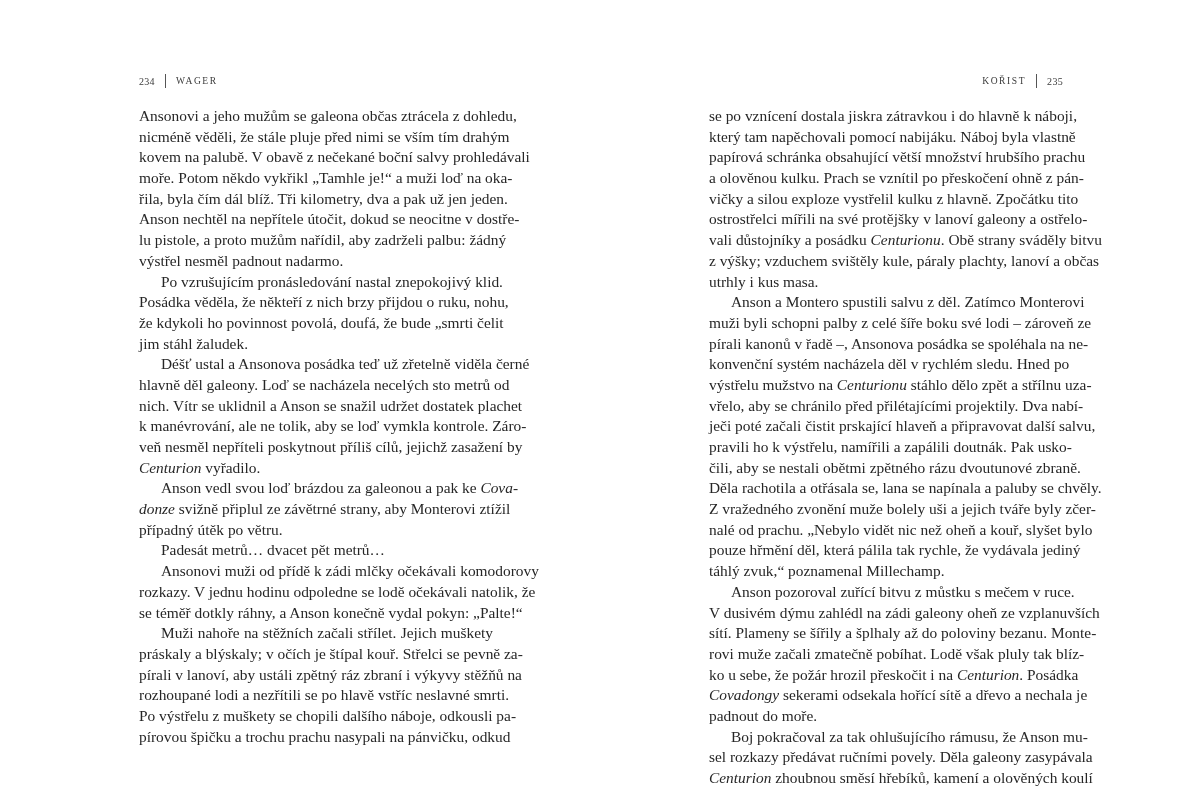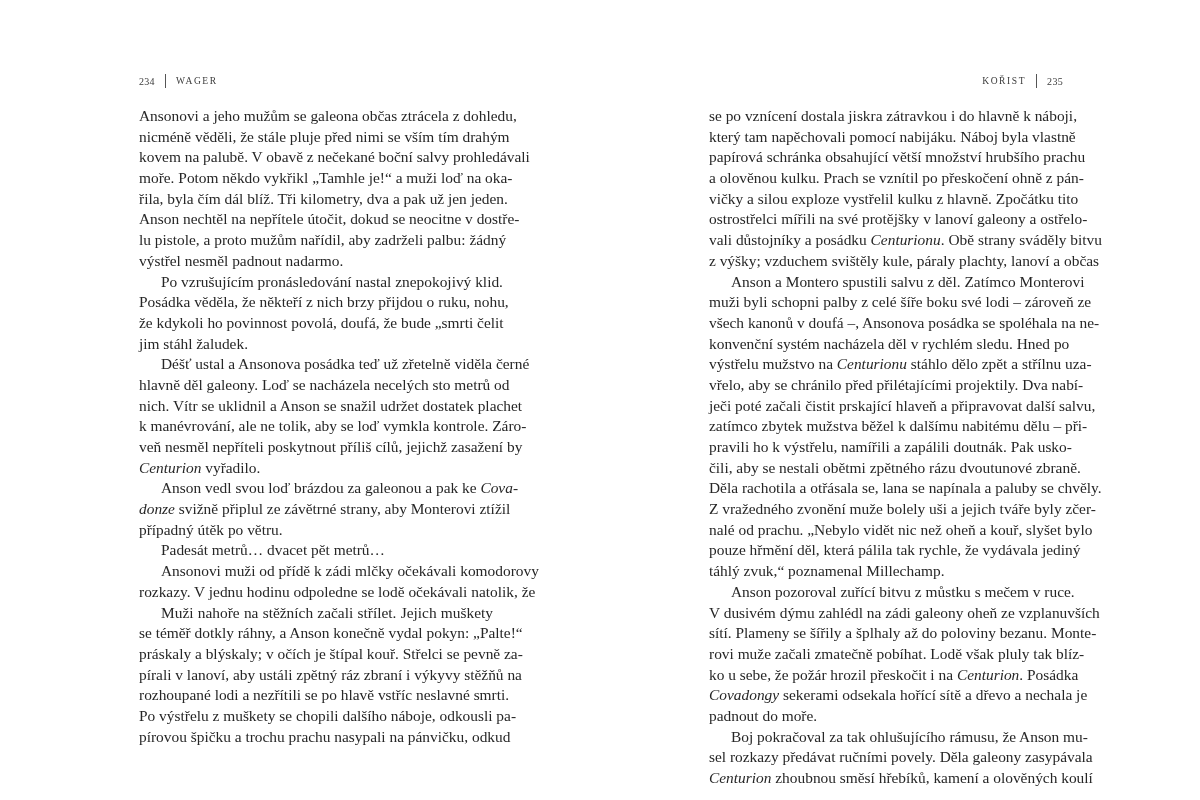--- a/index.html
+++ b/index.html
@@ -62,22 +62,22 @@
       <span class="line">nich. Vítr se uklidnil a Anson se snažil udržet dostatek plachet</span>
       <span class="line">k manévrování, ale ne tolik, aby se loď vymkla kontrole. Záro-</span>
       <span class="line">veň nesměl nepříteli poskytnout příliš cílů, jejichž zasažení by</span>
       <span class="line last"><i>Centurion</i> vyřadilo.</span>
       <span class="line indent">Anson vedl svou loď brázdou za galeonou a pak ke <i>Cova-</i></span>
       <span class="line"><i>donze</i> svižně připlul ze závětrné strany, aby Monterovi ztížil</span>
       <span class="line last">případný útěk po větru.</span>
       <span class="line indent last">Padesát metrů… dvacet pět metrů…</span>
       <span class="line indent">Ansonovi muži od přídě k zádi mlčky očekávali komodorovy</span>
       <span class="line">rozkazy. V jednu hodinu odpoledne se lodě očekávali natolik, že</span>
+      <span class="line last">se téměř dotkly ráhny, a Anson konečně vydal pokyn: „Palte!“</span>
       <span class="line indent">Muži nahoře na stěžních začali střílet. Jejich muškety</span>
-      <span class="line last">se téměř dotkly ráhny, a Anson konečně vydal pokyn: „Palte!“</span>
       <span class="line">práskaly a blýskaly; v očích je štípal kouř. Střelci se pevně za-</span>
       <span class="line">pírali v lanoví, aby ustáli zpětný ráz zbraní i výkyvy stěžňů na</span>
       <span class="line">rozhoupané lodi a nezřítili se po hlavě vstříc neslavné smrti.</span>
       <span class="line">Po výstřelu z muškety se chopili dalšího náboje, odkousli pa-</span>
       <span class="line">pírovou špičku a trochu prachu nasypali na pánvičku, odkud</span>
     </div>
 </div>
 
 <div class="page page-right">
   <div class="running-head">
@@ -87,28 +87,28 @@
   </div>
   <div class="text-block" id="right-text">
       <span class="line">se po vznícení dostala jiskra zátravkou i do hlavně k náboji,</span>
       <span class="line">který tam napěchovali pomocí nabijáku. Náboj byla vlastně</span>
       <span class="line">papírová schránka obsahující větší množství hrubšího prachu</span>
       <span class="line">a olověnou kulku. Prach se vznítil po přeskočení ohně z pán-</span>
       <span class="line">vičky a silou exploze vystřelil kulku z hlavně. Zpočátku tito</span>
       <span class="line">ostrostřelci mířili na své protějšky v lanoví galeony a ostřelo-</span>
       <span class="line">vali důstojníky a posádku <i>Centurionu</i>. Obě strany sváděly bitvu</span>
       <span class="line">z výšky; vzduchem svištěly kule, páraly plachty, lanoví a občas</span>
+      <span class="line last">utrhly i kus masa.</span>
       <span class="line indent">Anson a Montero spustili salvu z děl. Zatímco Monterovi</span>
       <span class="line">muži byli schopni palby z celé šíře boku své lodi – zároveň ze</span>
-      <span class="line">všech kanonů v doufá –, Ansonova posádka se spoléhala na ne-</span>
+      <span class="line">pírali kanonů v řadě –, Ansonova posádka se spoléhala na ne-</span>
       <span class="line">konvenční systém nacházela děl v rychlém sledu. Hned po</span>
       <span class="line">výstřelu mužstvo na <i>Centurionu</i> stáhlo dělo zpět a střílnu uza-</span>
       <span class="line">vřelo, aby se chránilo před přilétajícími projektily. Dva nabí-</span>
       <span class="line">ječi poté začali čistit prskající hlaveň a připravovat další salvu,</span>
-      <span class="line">zatímco zbytek mužstva běžel k dalšímu nabitému dělu – při-</span>
       <span class="line">pravili ho k výstřelu, namířili a zapálili doutnák. Pak usko-</span>
       <span class="line">čili, aby se nestali obětmi zpětného rázu dvoutunové zbraně.</span>
       <span class="line">Děla rachotila a otřásala se, lana se napínala a paluby se chvěly.</span>
       <span class="line">Z vražedného zvonění muže bolely uši a jejich tváře byly zčer-</span>
       <span class="line">nalé od prachu. „Nebylo vidět nic než oheň a kouř, slyšet bylo</span>
       <span class="line">pouze hřmění děl, která pálila tak rychle, že vydávala jediný</span>
       <span class="line last">táhlý zvuk,“ poznamenal Millechamp.</span>
       <span class="line indent">Anson pozoroval zuřící bitvu z můstku s mečem v ruce.</span>
       <span class="line">V dusivém dýmu zahlédl na zádi galeony oheň ze vzplanuvších</span>
       <span class="line">sítí. Plameny se šířily a šplhaly až do poloviny bezanu. Monte-</span>

